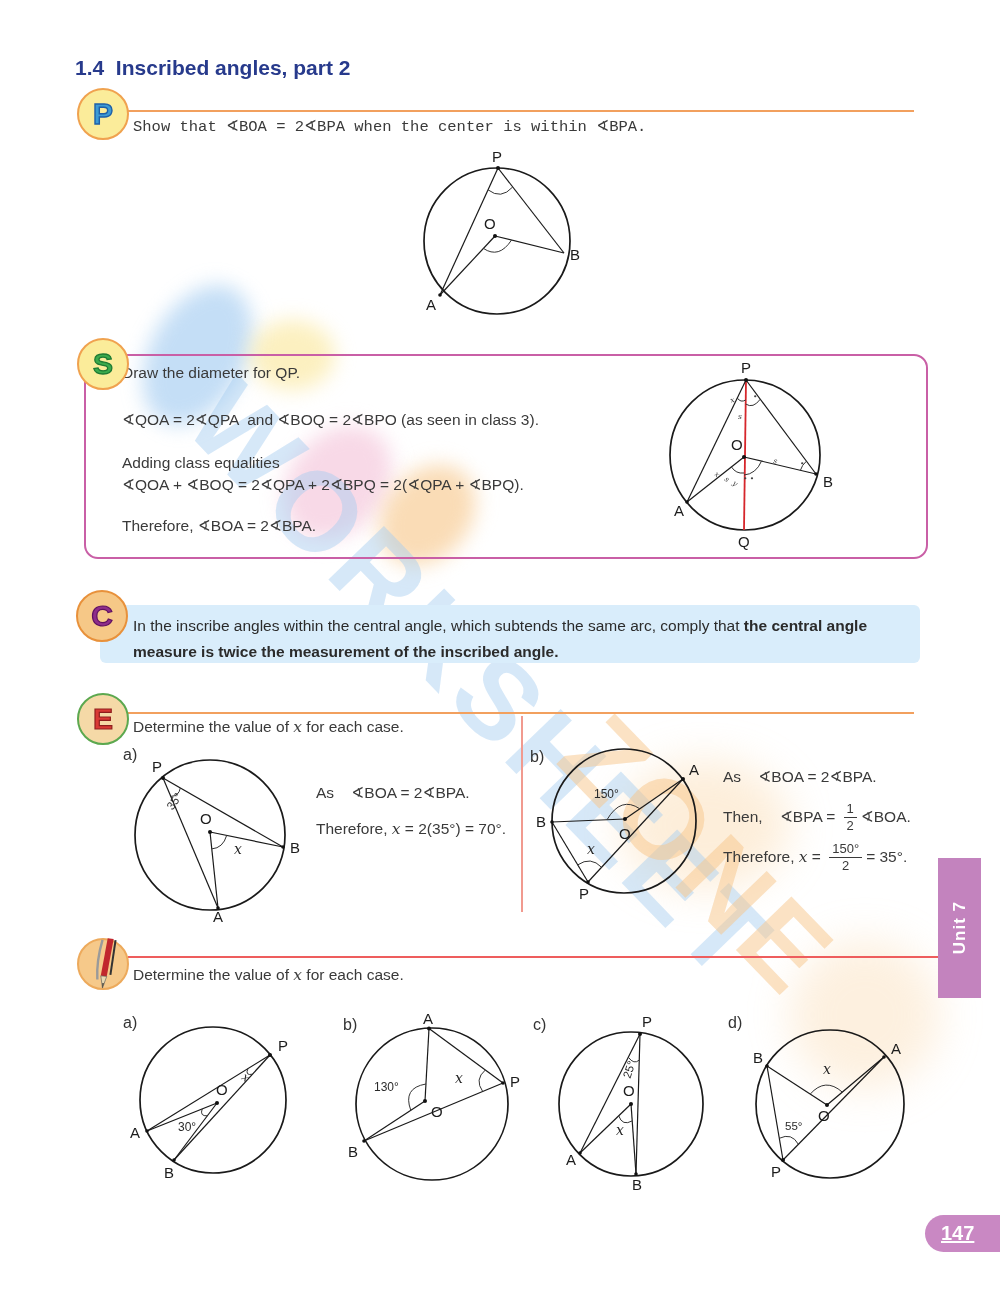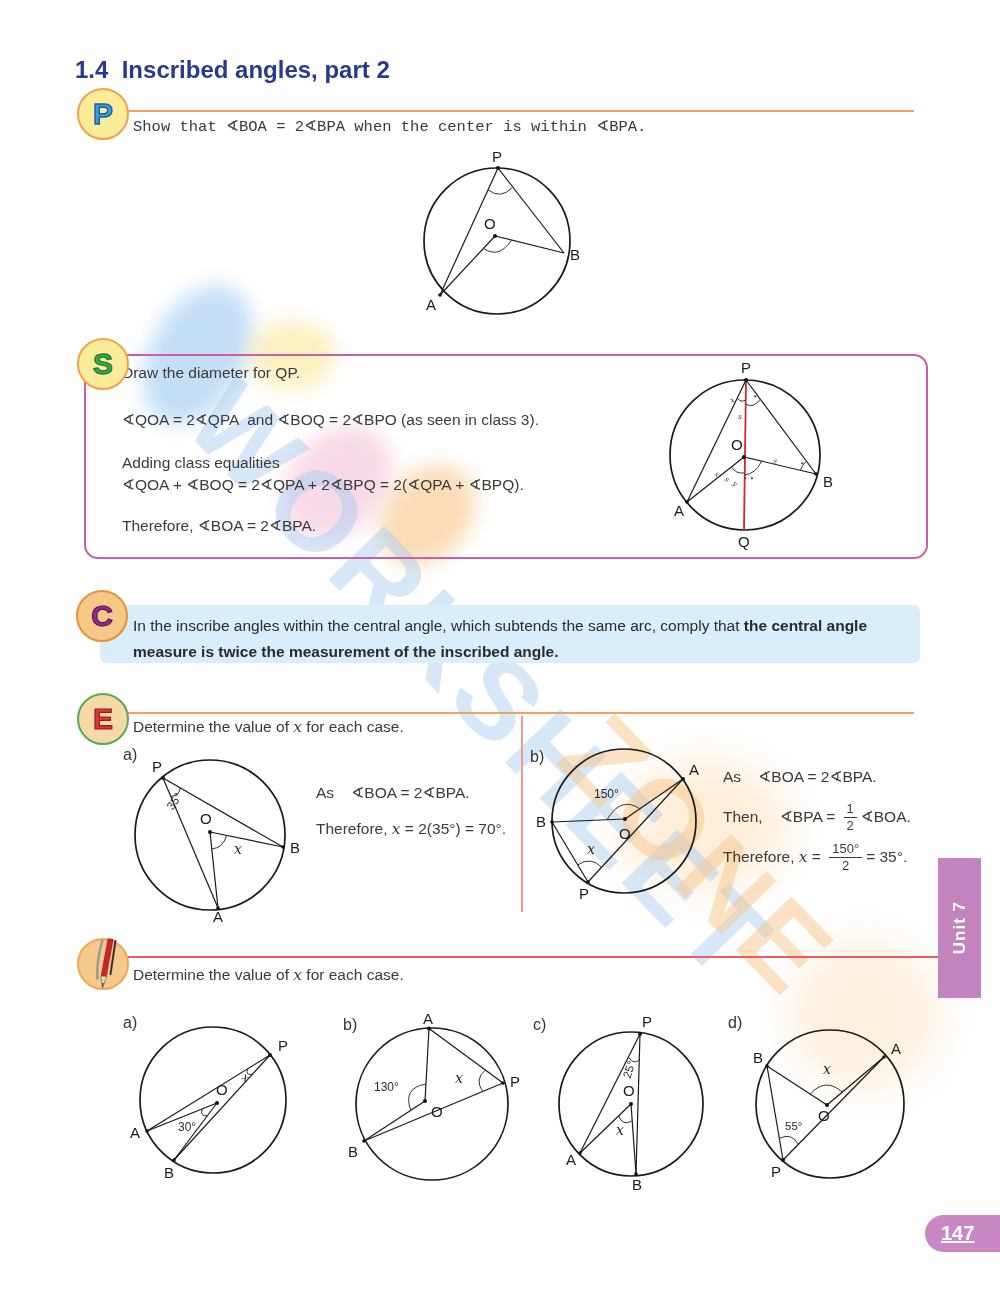--- a/index.html
+++ b/index.html
@@ -8,21 +8,21 @@
   .abs{position:absolute;}
   
   .wm{position:absolute;font-weight:bold;letter-spacing:6px;transform-origin:0 0;pointer-events:none;}
   .blob{position:absolute;border-radius:50%;filter:blur(10px);pointer-events:none;}
   
   .icon-circle{position:absolute;width:48px;height:48px;border-radius:50%;
       display:flex;align-items:center;justify-content:center;
       font-weight:bold;font-size:30px;line-height:1;z-index:3;}
   .sec-line{position:absolute;height:2px;z-index:1;}
   .body-text{position:absolute;font-size:15.5px;color:#3a3a3a;white-space:pre;z-index:2;}
-  .title{position:absolute;font-size:24px;font-weight:bold;color:#273a8c;white-space:pre;}
+  .title{position:absolute;font-size:21px;font-weight:bold;color:#273a8c;white-space:pre;}
   .case-label{position:absolute;font-size:16px;color:#333;}
   .mvar{font-family:"DejaVu Serif",serif;font-style:italic;}
   
   .frow{position:absolute;display:flex;align-items:center;font-size:15.5px;color:#3a3a3a;white-space:pre;z-index:2;text-align:right;}
   .frac{display:inline-flex;flex-direction:column;align-items:center;line-height:1.05;font-size:13px;margin:0 4px;}
   .frac .num{border-bottom:1.2px solid #3a3a3a;padding:0 3px 1px;}
   .frac .den{padding-top:1px;}
   
   .sbox{position:absolute;border:2px solid #c95fa6;border-radius:14px;background:transparent;z-index:1;}
   

